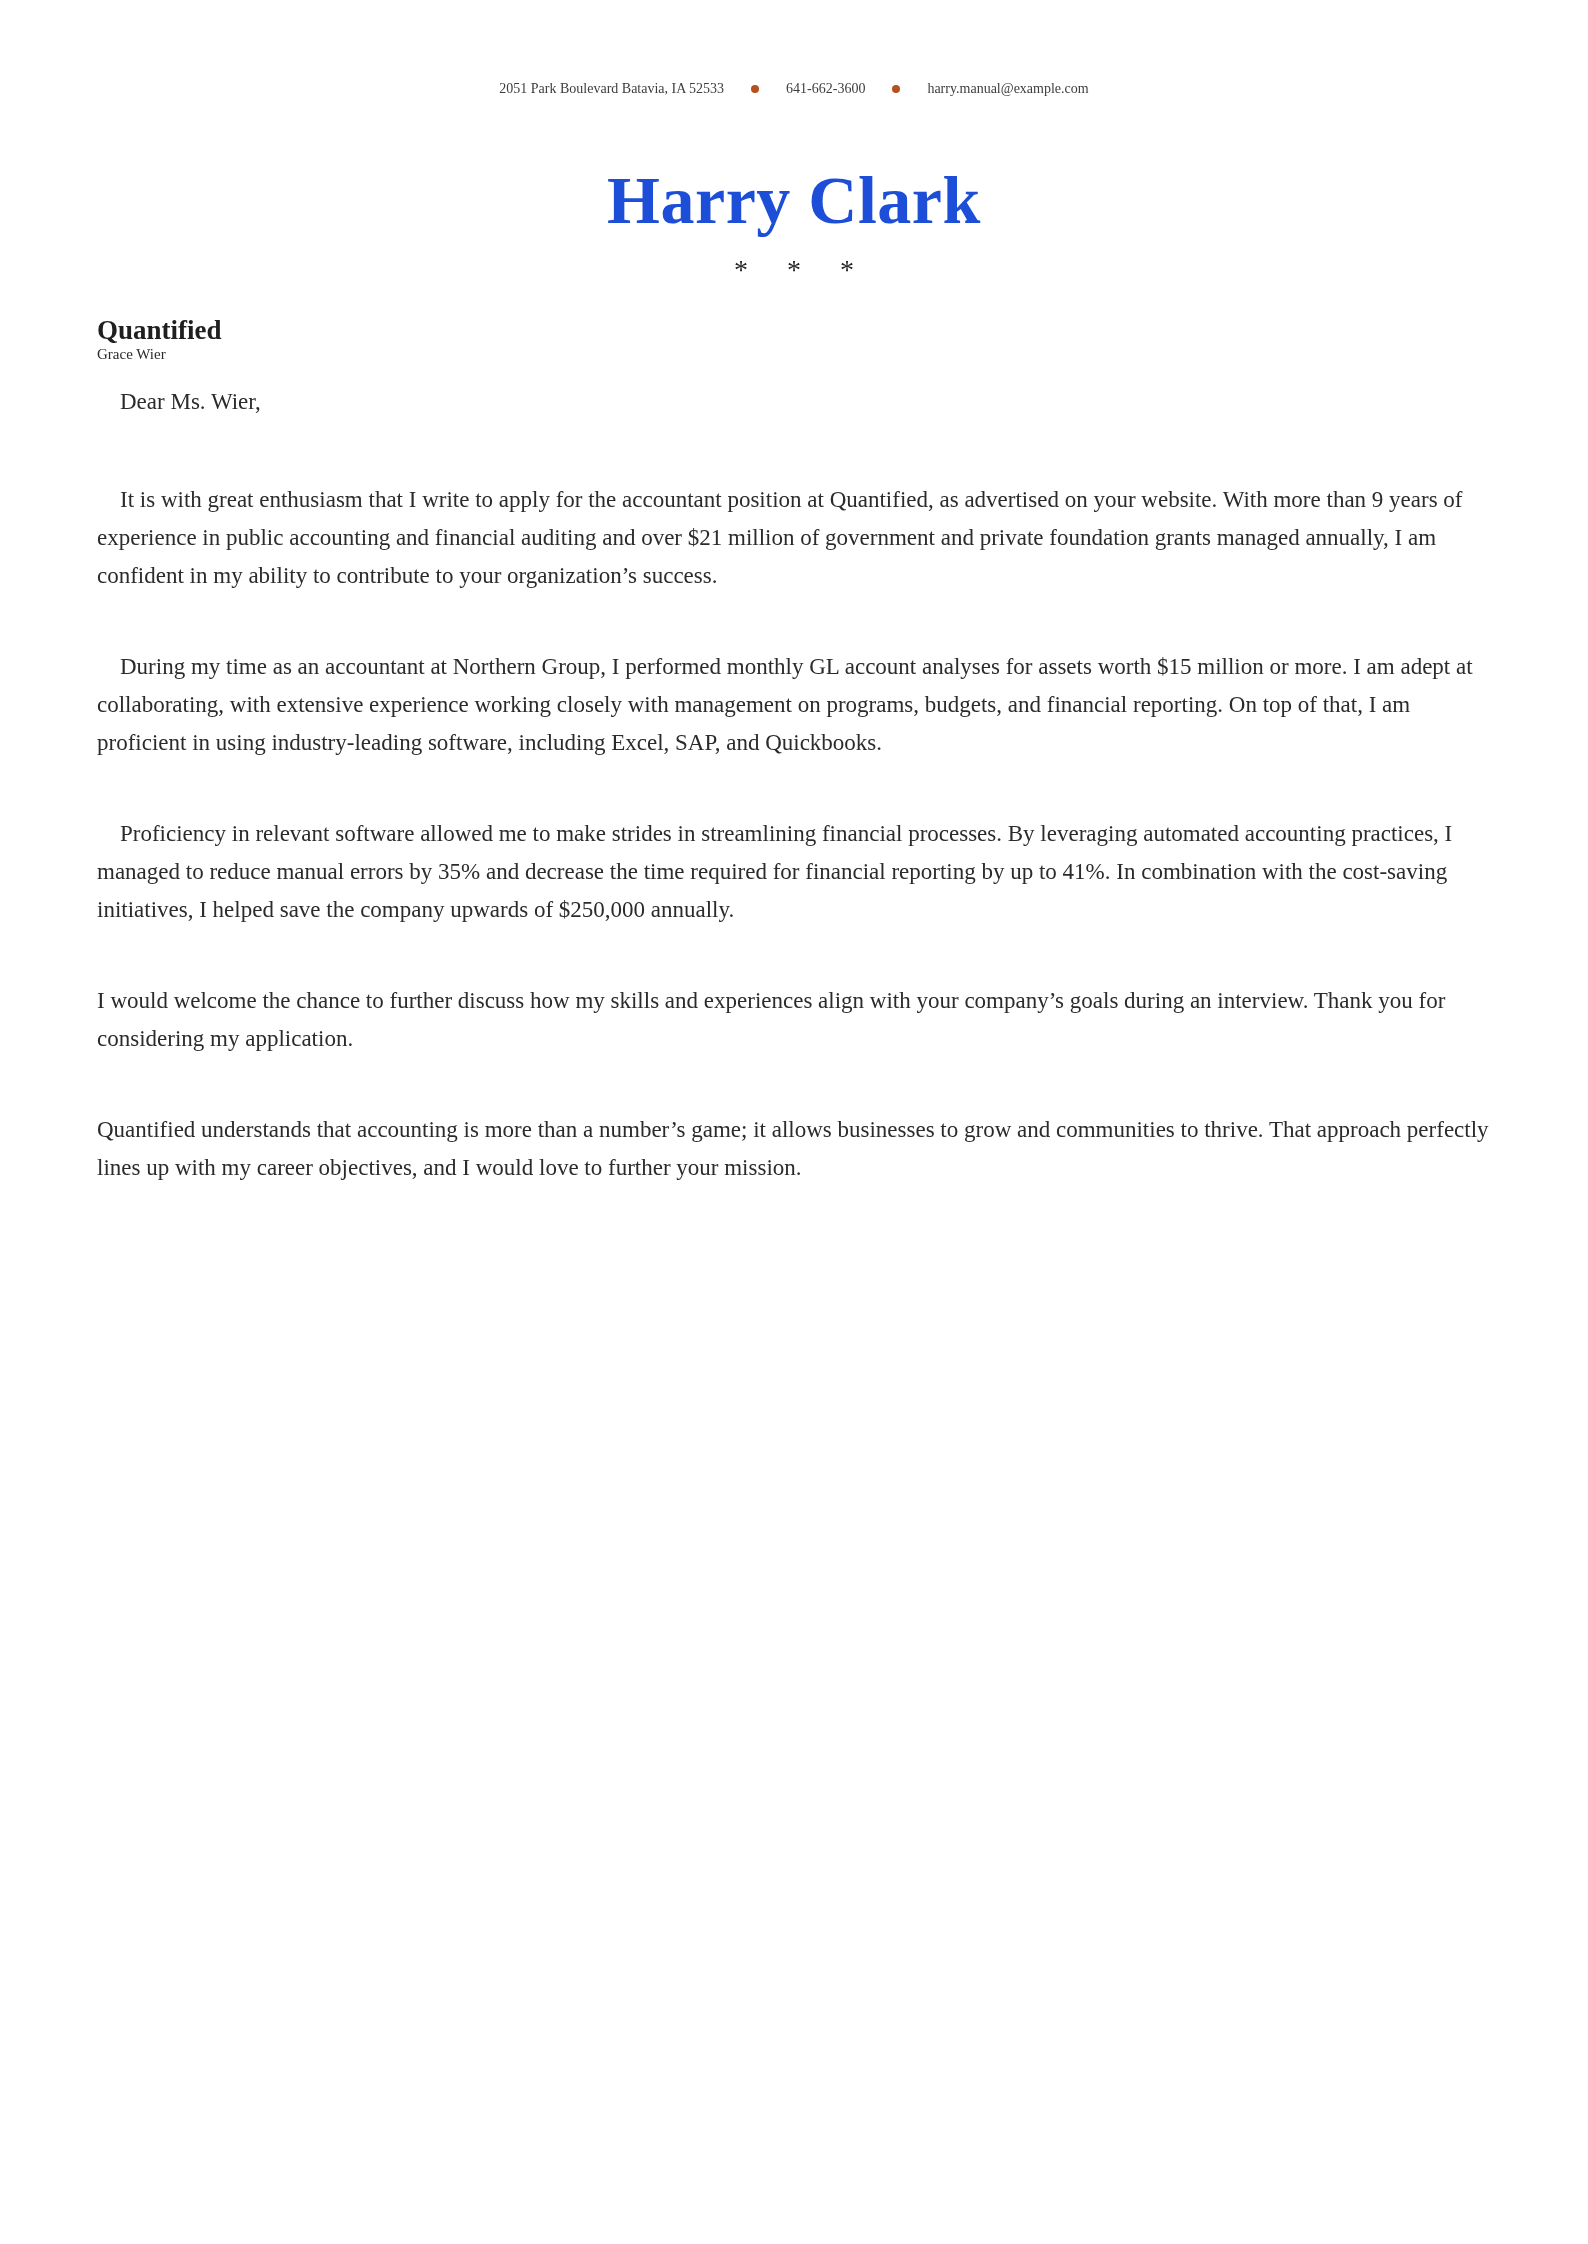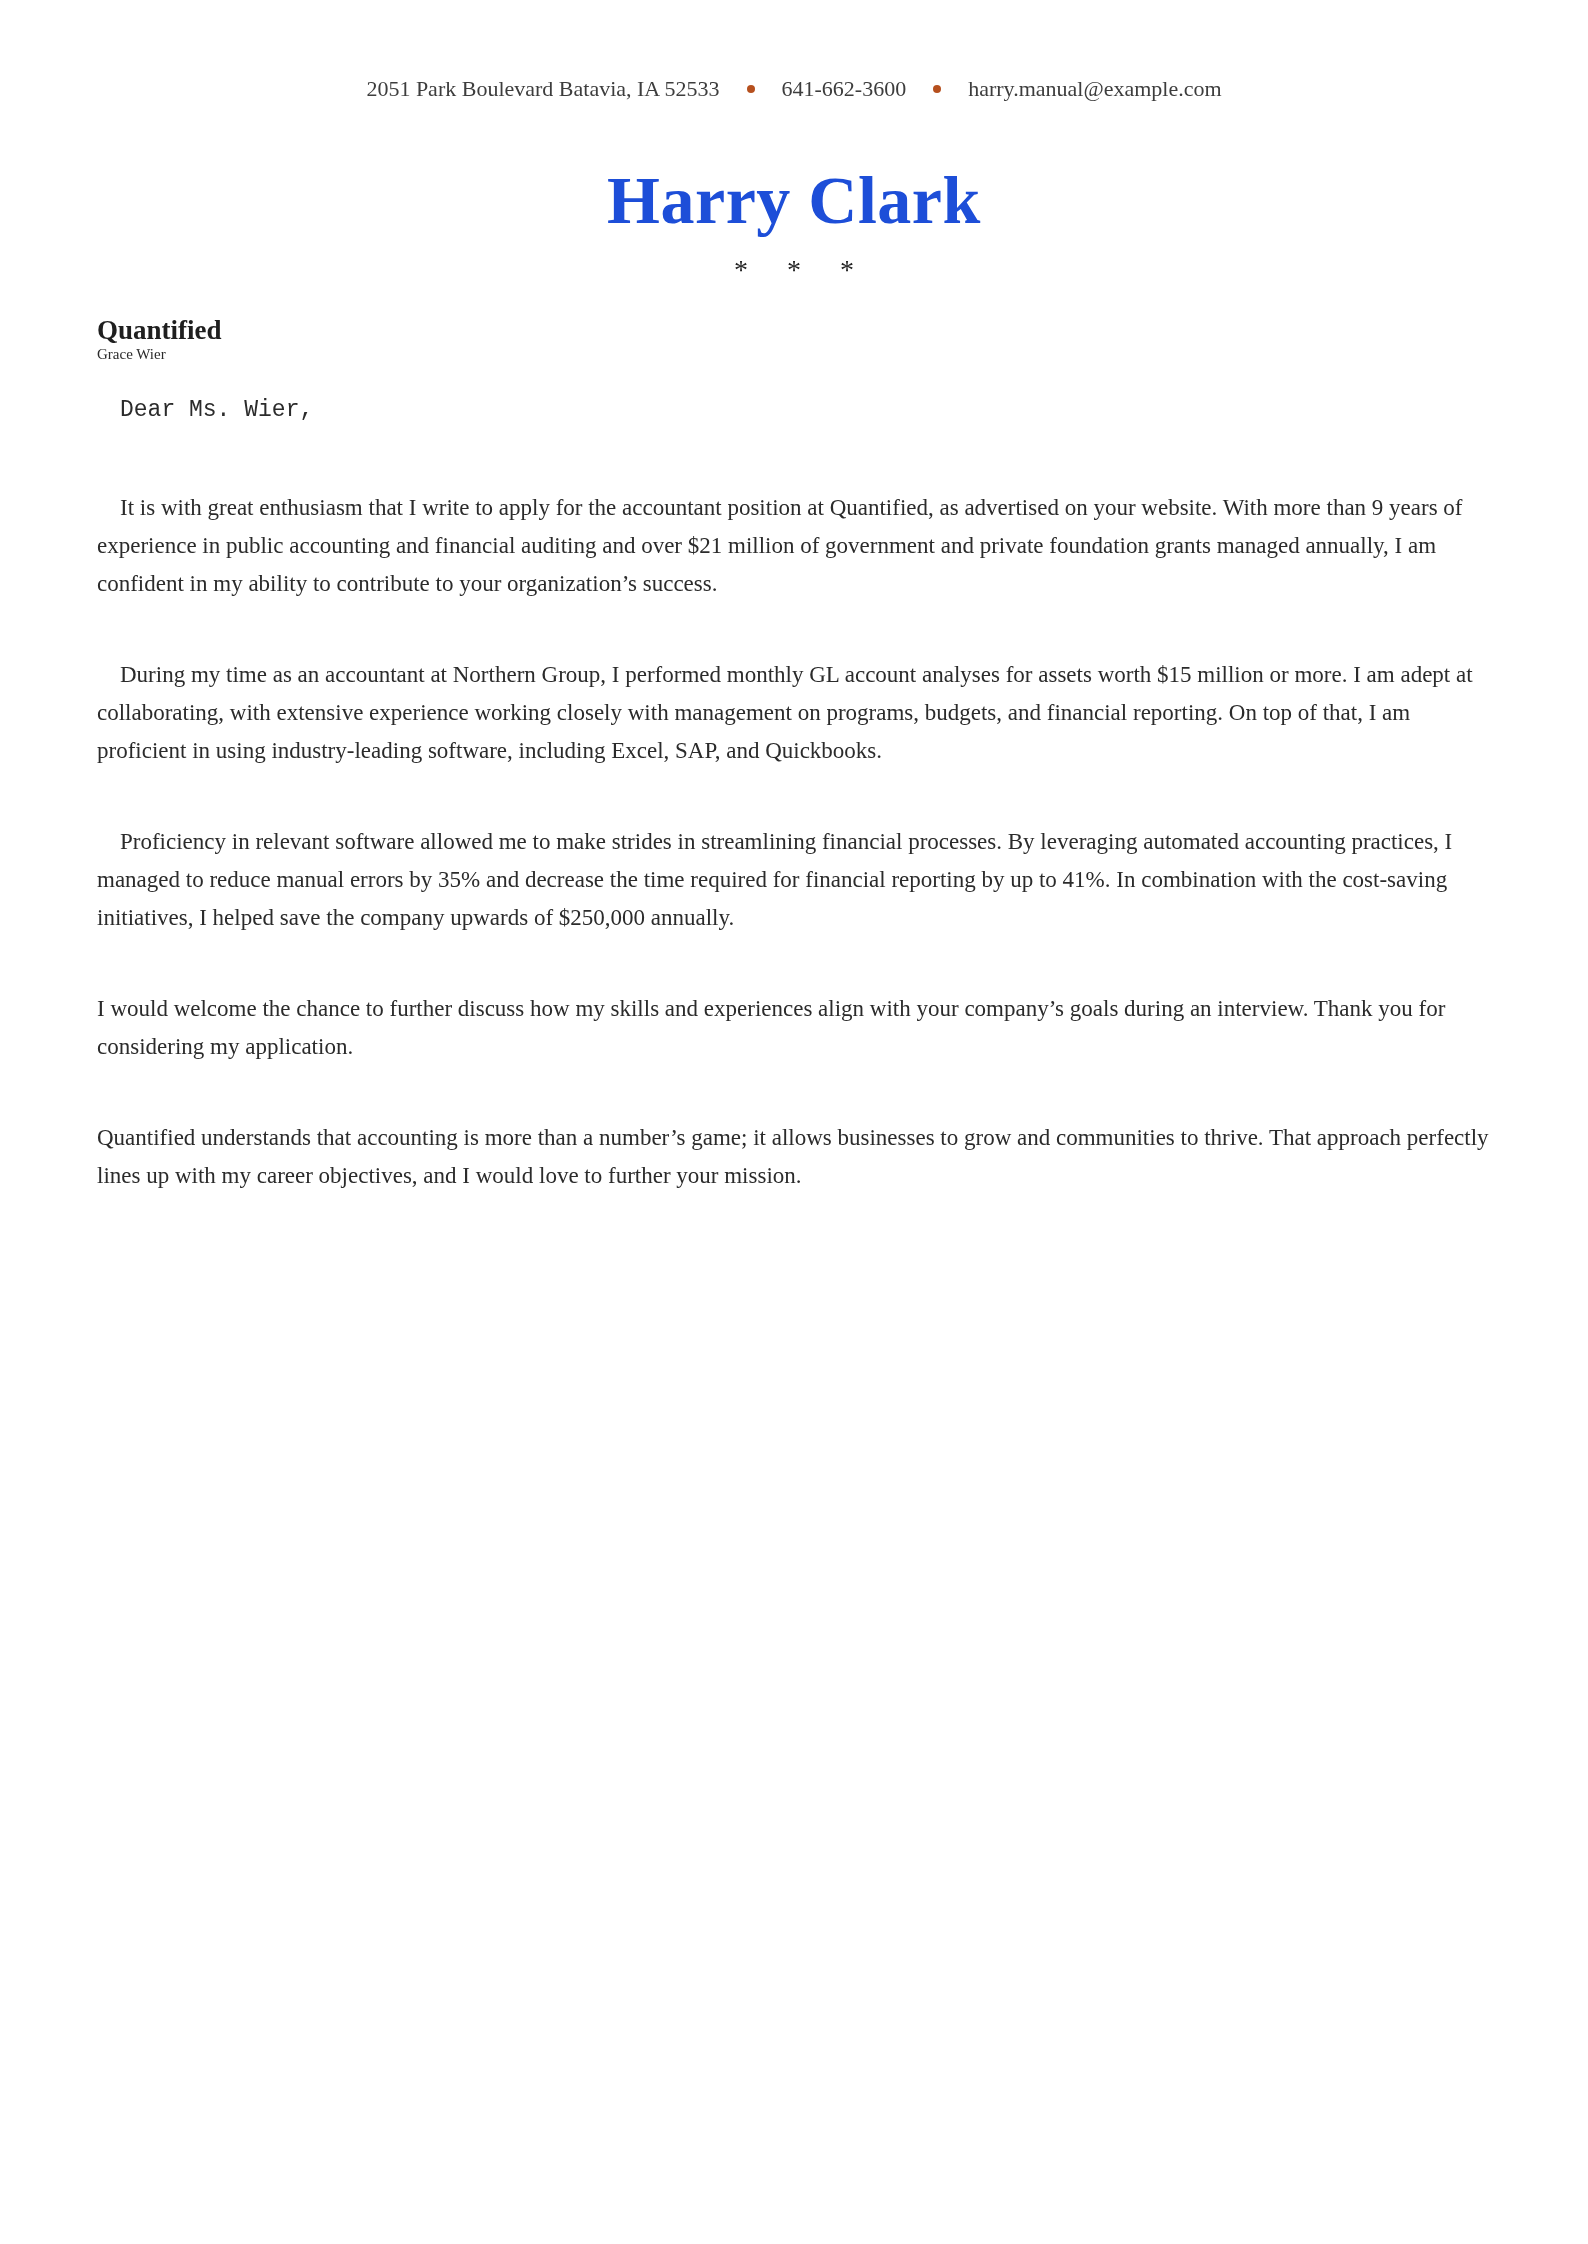--- a/index.html
+++ b/index.html
@@ -11,21 +11,21 @@
     background: #ffffff;
     font-family: "Liberation Serif", "DejaVu Serif", serif;
     color: #2b2b2b;
     overflow: hidden;
   }
   .contact-bar {
     display: flex;
     justify-content: center;
     align-items: center;
     gap: 27px;
-    font-size: 22px;
+    font-size: 14px;
     line-height: 22px;
     color: #3d3d3d;
     white-space: nowrap;
   }
   .dot {
     width: 8px;
     height: 8px;
     border-radius: 50%;
     background: #b6501e;
     display: inline-block;
@@ -64,21 +64,21 @@
   .recipient-name {
     font-size: 15px;
     color: #2b2b2b;
   }
   .letter p {
     font-size: 23px;
     line-height: 38px;
     margin: 0 0 53px 0;
     text-align: left;
   }
-  .letter p.salutation { margin-top: 28px; margin-bottom: 60px; font-family: Liberation Mono, monospace; }
+  .letter p.salutation { margin-top: 20px; margin-bottom: 60px; }
   .indent { text-indent: 23px; }
 </style>
 </head>
 <body>
 
 <div class="page">
 
   <header class="contact-bar">
     <span>2051 Park Boulevard Batavia, IA 52533</span>
     <span class="dot"></span>

